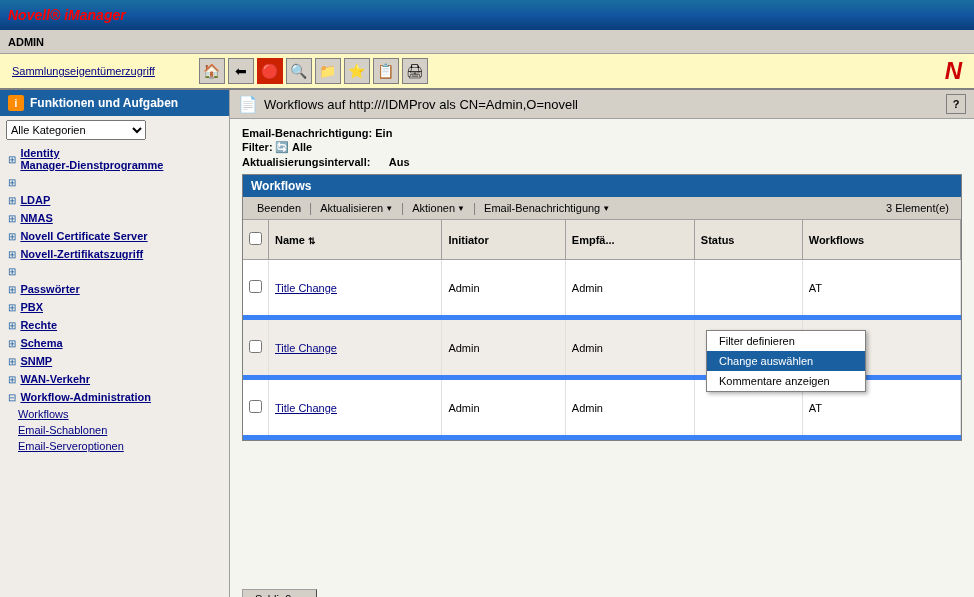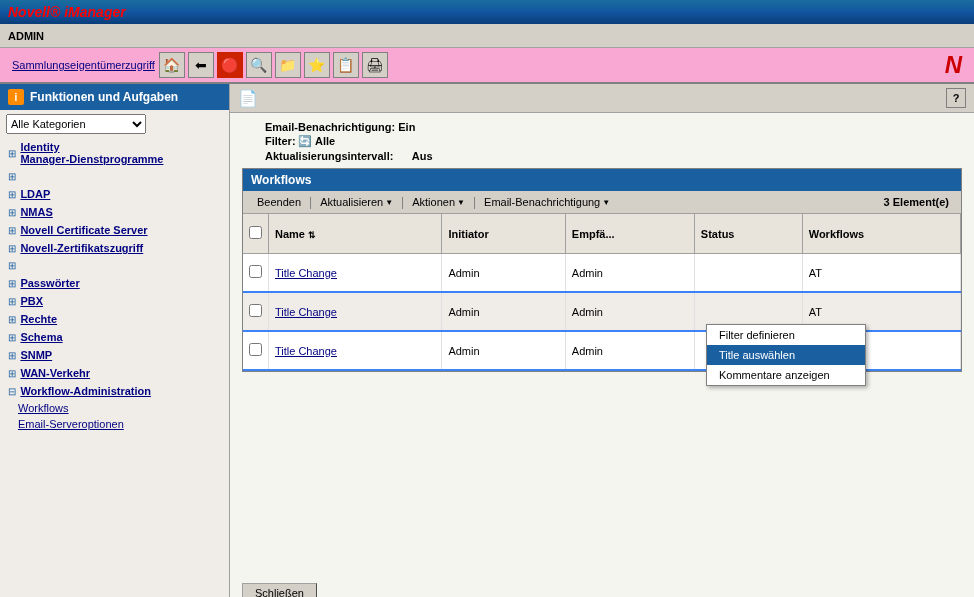--- a/index.html
+++ b/index.html
@@ -1,19 +1,19 @@
 <!DOCTYPE html>
 <html><head>
   <meta charset="utf-8">
   <style>
     * { margin: 0; padding: 0; box-sizing: border-box; }
     body { font-family: Arial, sans-serif; font-size: 12px; background: #d4d0c8; width: 974px; height: 597px; overflow: hidden; }
 
     
-    #header { height: 24px; background: linear-gradient(to bottom, #1a6e9e 0%, #1255a0 50%, #0a3d7a 100%); display: flex; align-items: center; padding: 0 8px; }
+    #header { height: 30px; background: linear-gradient(to bottom, #1a6e9e 0%, #1255a0 50%, #0a3d7a 100%); display: flex; align-items: center; padding: 0 8px; }
     #header-logo { color: white; font-size: 14px; font-weight: bold; }
     #header-logo span { color: #ff0000; font-style: italic; }
     .toolbar-btn { width: 26px; height: 26px; background: #d4d0c8; border: 1px solid #808080; display: flex; align-items: center; justify-content: center; cursor: pointer; font-size: 14px; }
 
     
     #main { display: flex; height: calc(597px - 70px); }
 
     
     #sidebar { width: 230px; background: #f0ede8; border-right: 1px solid #a0a0a0; display: flex; flex-direction: column; overflow: hidden; }
     #sidebar-header { background: #1a5fa0; color: white; padding: 5px 8px; font-size: 12px; font-weight: bold; display: flex; align-items: center; gap: 6px; }
@@ -30,38 +30,38 @@
 
     
     #content { flex: 1; background: #f5f5f0; display: flex; flex-direction: column; overflow: hidden; position: relative; }
     #content-header { background: #d4d0c8; padding: 4px 8px; display: flex; align-items: center; justify-content: space-between; border-bottom: 1px solid #a0a0a0; }
     #content-title-wrap { display: flex; align-items: center; gap: 6px; }
     #content-title-icon { font-size: 16px; }
     #content-title { font-size: 13px; font-weight: normal; }
     #help-btn { width: 20px; height: 20px; border: 1px solid #808080; background: #d4d0c8; display: flex; align-items: center; justify-content: center; font-weight: bold; font-size: 11px; cursor: pointer; }
 
     #content-body { flex: 1; padding: 8px 12px; overflow: auto; position: relative; }
-    .info-line { font-size: 11px; margin-bottom: 2px; margin-left: 23px; }
+    .info-line { font-size: 11px; margin-bottom: 2px; }
     .info-line span { font-weight: bold; }
 
     
     #workflows-panel { margin-top: 6px; border: 1px solid #808080; background: white; }
     #workflows-title-bar { background: #1a5fa0; color: white; padding: 4px 8px; font-size: 12px; font-weight: bold; }
     #workflows-toolbar { background: #d4d0c8; padding: 3px 6px; display: flex; align-items: center; gap: 0; border-bottom: 1px solid #a0a0a0; justify-content: space-between; }
     #workflows-toolbar-left { display: flex; align-items: center; gap: 0; }
     .wf-toolbar-btn { padding: 2px 8px; font-size: 11px; background: none; border: none; cursor: pointer; color: #000; }
     .wf-toolbar-sep { color: #808080; }
     .wf-toolbar-dropdown { padding: 2px 8px; font-size: 11px; background: none; border: none; cursor: pointer; color: #000; display: flex; align-items: center; gap: 2px; }
     .wf-toolbar-dropdown .arrow { font-size: 8px; }
-    #element-count { font-size: 11px; padding-right: 6px; font-weight: bold; }
+    #element-count { font-size: 11px; padding-right: 6px; }
 
     
     #wf-table { width: 100%; border-collapse: collapse; font-size: 11px; }
     #wf-table th { background: #e8e4dc; border-bottom: 1px solid #a0a0a0; border-right: 1px solid #a0a0a0; padding: 12px 6px; text-align: left; font-weight: bold; }
-    #wf-table td { border-bottom: 2px solid #3b82f6; border-right: 1px solid #e0e0e0; padding: 11px 6px; }
+    #wf-table td { border-bottom: 5px solid #3b82f6; border-right: 1px solid #e0e0e0; padding: 20px 6px; }
     #wf-table tr:nth-child(even) td { background: #f0ede8; }
     .col-check { width: 22px; }
     .col-name { color: #000080; text-decoration: underline; cursor: pointer; }
     .sort-icon { font-size: 9px; cursor: pointer; }
 
     
     #dropdown-menu { position: absolute; top: 211px; left: 476px; background: white; border: 1px solid #808080; box-shadow: 2px 2px 4px rgba(0,0,0,0.3); z-index: 100; min-width: 160px; }
     .menu-item { padding: 4px 12px; font-size: 11px; cursor: pointer; }
     .menu-item:hover, .menu-item.active { background: #1a5fa0; color: white; }
 
@@ -72,21 +72,21 @@
     
     #sidebar-scroll::-webkit-scrollbar { width: 16px; }
     #sidebar-scroll::-webkit-scrollbar-track { background: #d4d0c8; }
     #sidebar-scroll::-webkit-scrollbar-thumb { background: #a0a0a0; border: 1px solid #808080; }
 
     
     #admin-toolbar { height: 24px; background: #d4d0c8; display: flex; align-items: center; padding: 0; border-bottom: 1px solid #a0a0a0; }
     #admin-toolbar-label { font-weight: bold; font-size: 11px; padding: 2px 8px; }
 
     
-    #icon-toolbar-row { height: 36px; background: #f9a8d4; display: flex; align-items: center; justify-content: space-between; padding: 3px 8px; border-bottom: 2px solid #808080; }
+    #icon-toolbar-row { height: 36px; background: #fef9c3; display: flex; align-items: center; justify-content: space-between; padding: 3px 8px; border-bottom: 2px solid #808080; gap: 40px; }
   </style>
 </head>
 <body>
 
 <div id="header">
   <span id="header-logo">
     <span>Novell</span><span>® iManager</span>
   </span>
 </div>
 
@@ -190,30 +190,36 @@
 
       <div class="sidebar-group-item">
         <span class="sidebar-group-icon">⊟</span>
         <span class="sidebar-group-label">Workflow-Administration</span>
       </div>
 
       <div class="sidebar-plain sidebar-section-indent">
         <span>Workflows</span>
       </div>
       <div class="sidebar-plain sidebar-section-indent">
+        <span>Email-Schablonen</span>
+      </div>
+      <div class="sidebar-plain sidebar-section-indent">
         <span>Email-Serveroptionen</span>
       </div>
 
     </div>
   </div>
 
   <div id="content">
     <div id="content-header">
       <div id="content-title-wrap">
         <span id="content-title-icon">📄</span>
+        <span id="content-title">
+          <span>Workflows auf http://</span><span>/IDMProv als CN=Admin,O=novell</span>
+        </span>
       </div>
       <button id="help-btn">?</button>
     </div>
 
     <div id="content-body">
       <div class="info-line">
         <span>Email-Benachrichtigung:</span>
         <span>Ein</span>
       </div>
       <div class="info-line">
@@ -286,21 +292,21 @@
               <td>Admin</td>
               <td></td>
               <td>AT</td>
             </tr>
           </tbody>
         </table>
       </div>
 
       <div id="dropdown-menu">
         <div class="menu-item">Filter definieren</div>
-        <div class="menu-item active">Title auswählen</div>
+        <div class="menu-item active">Change auswählen</div>
         <div class="menu-item">Kommentare anzeigen</div>
       </div>
 
     </div>
 
     <div id="close-btn-area">
       <button id="close-btn">Schließen</button>
     </div>
   </div>
 

